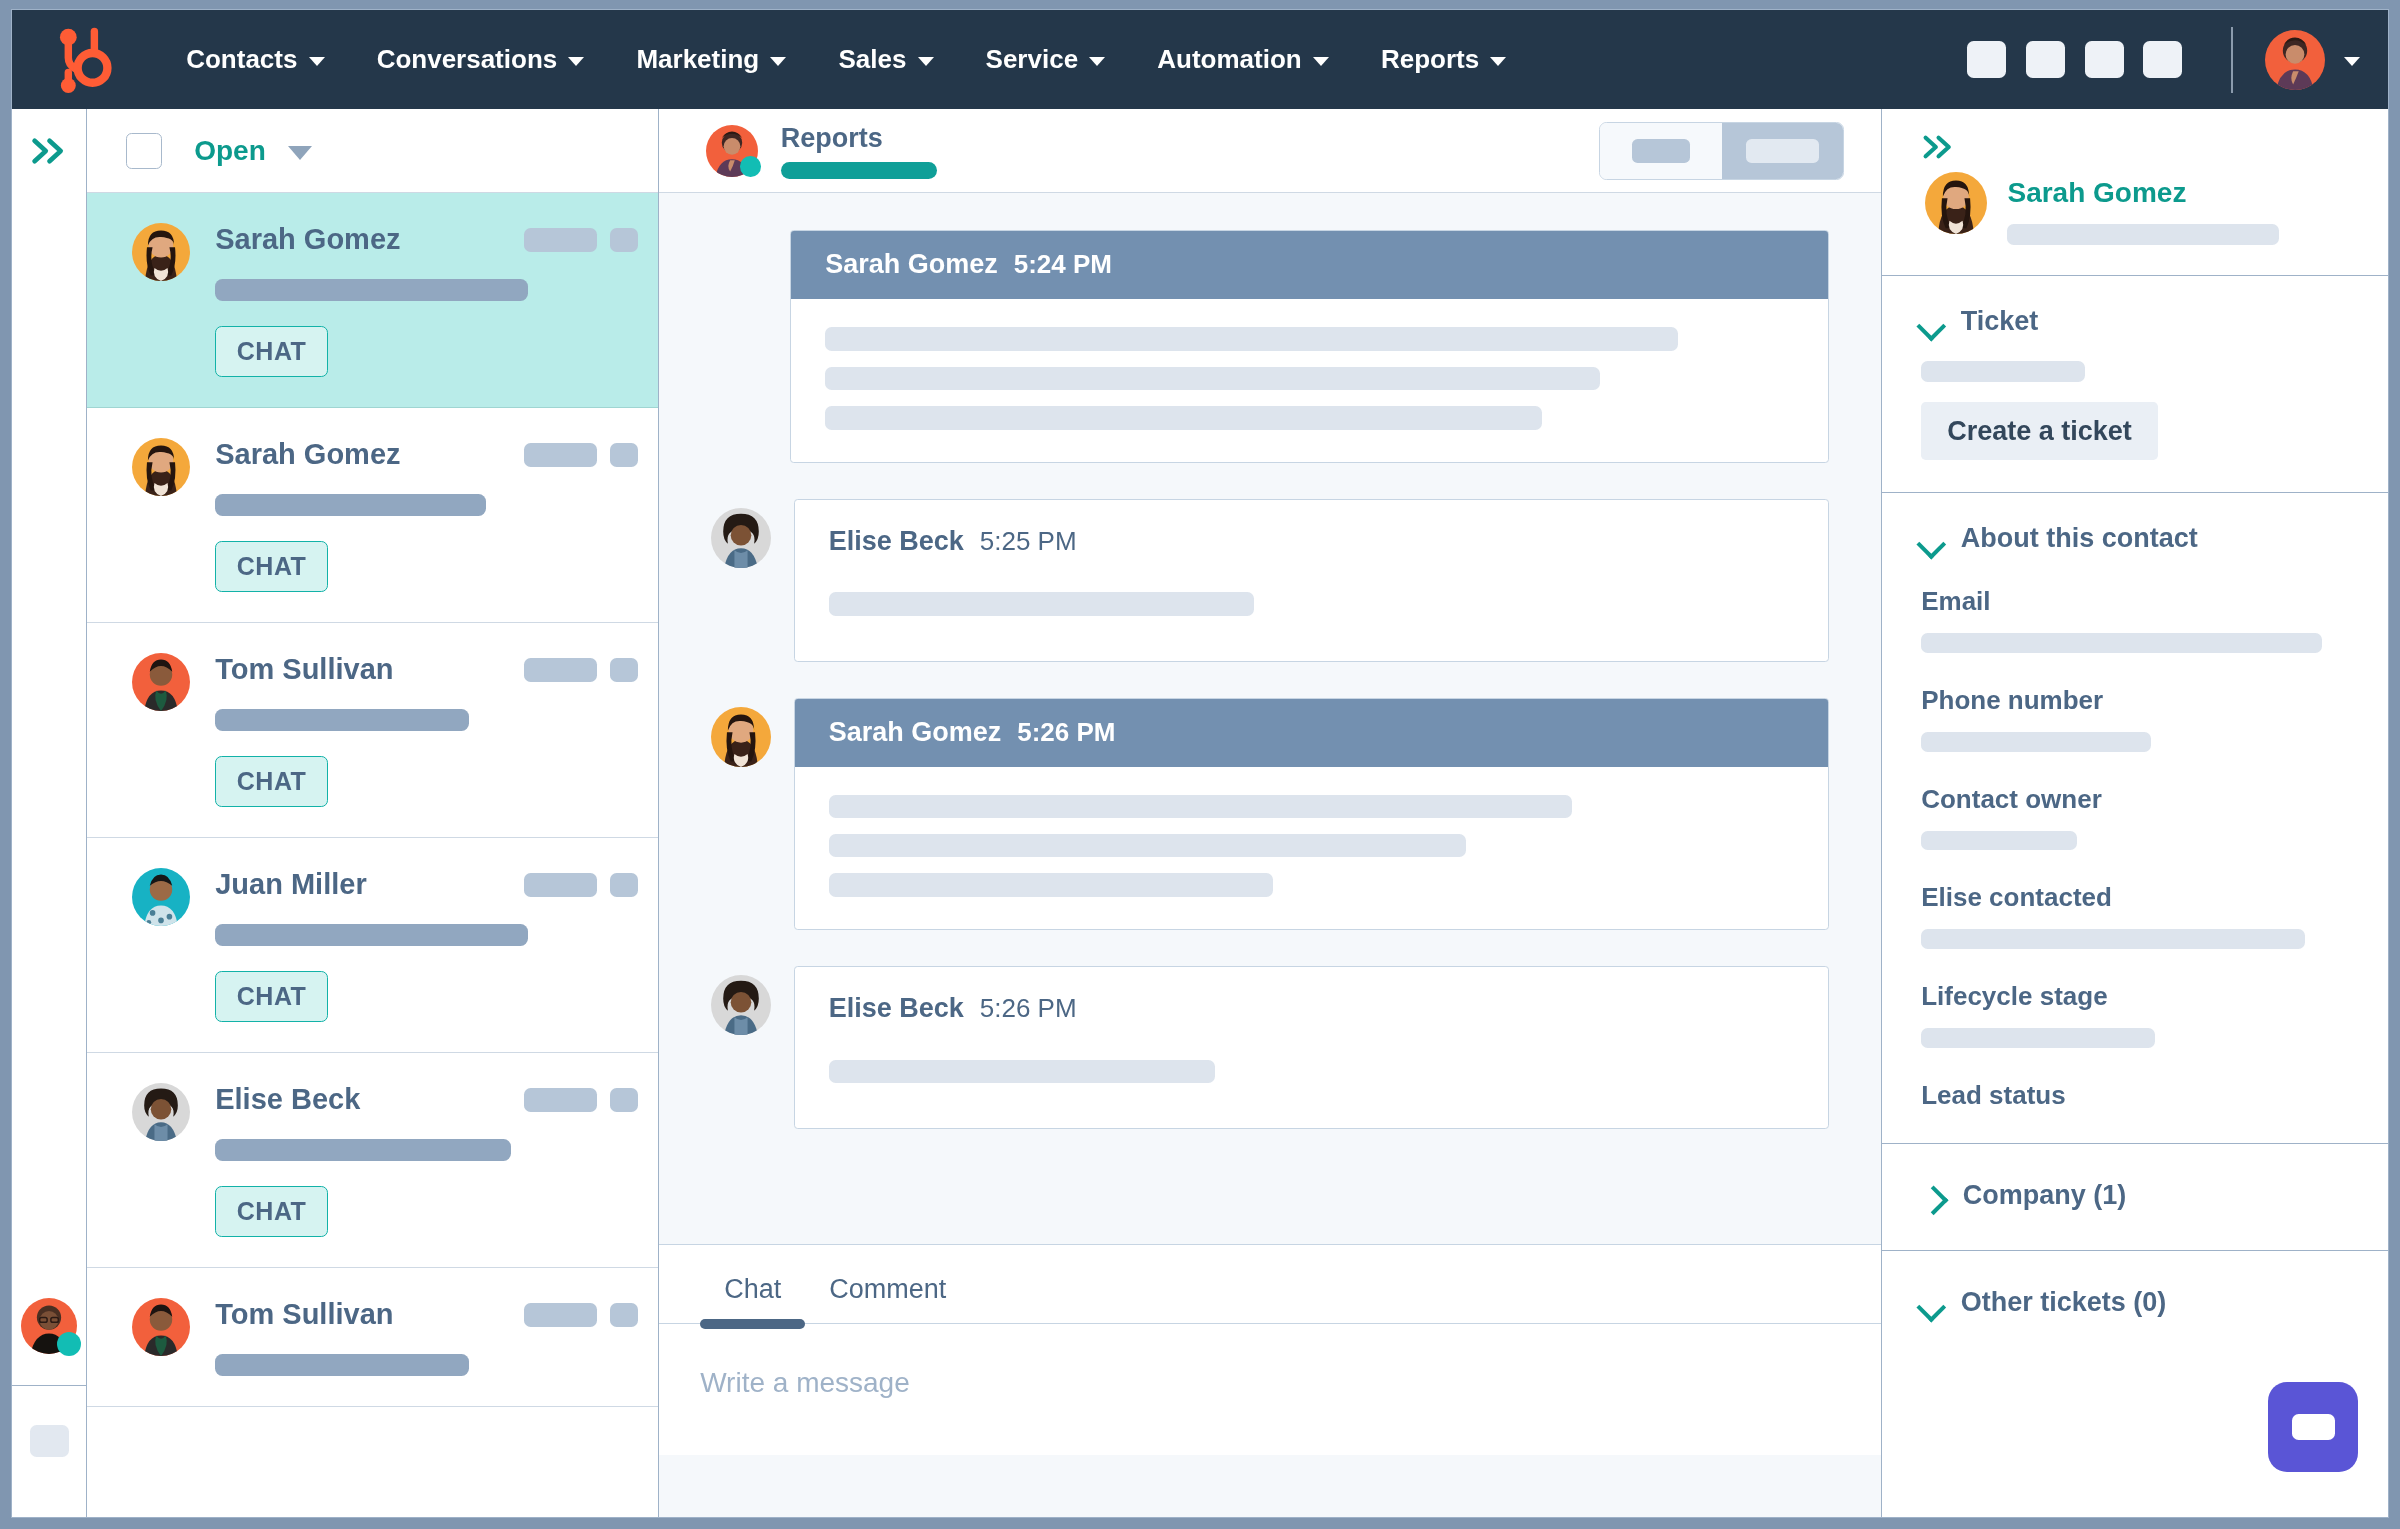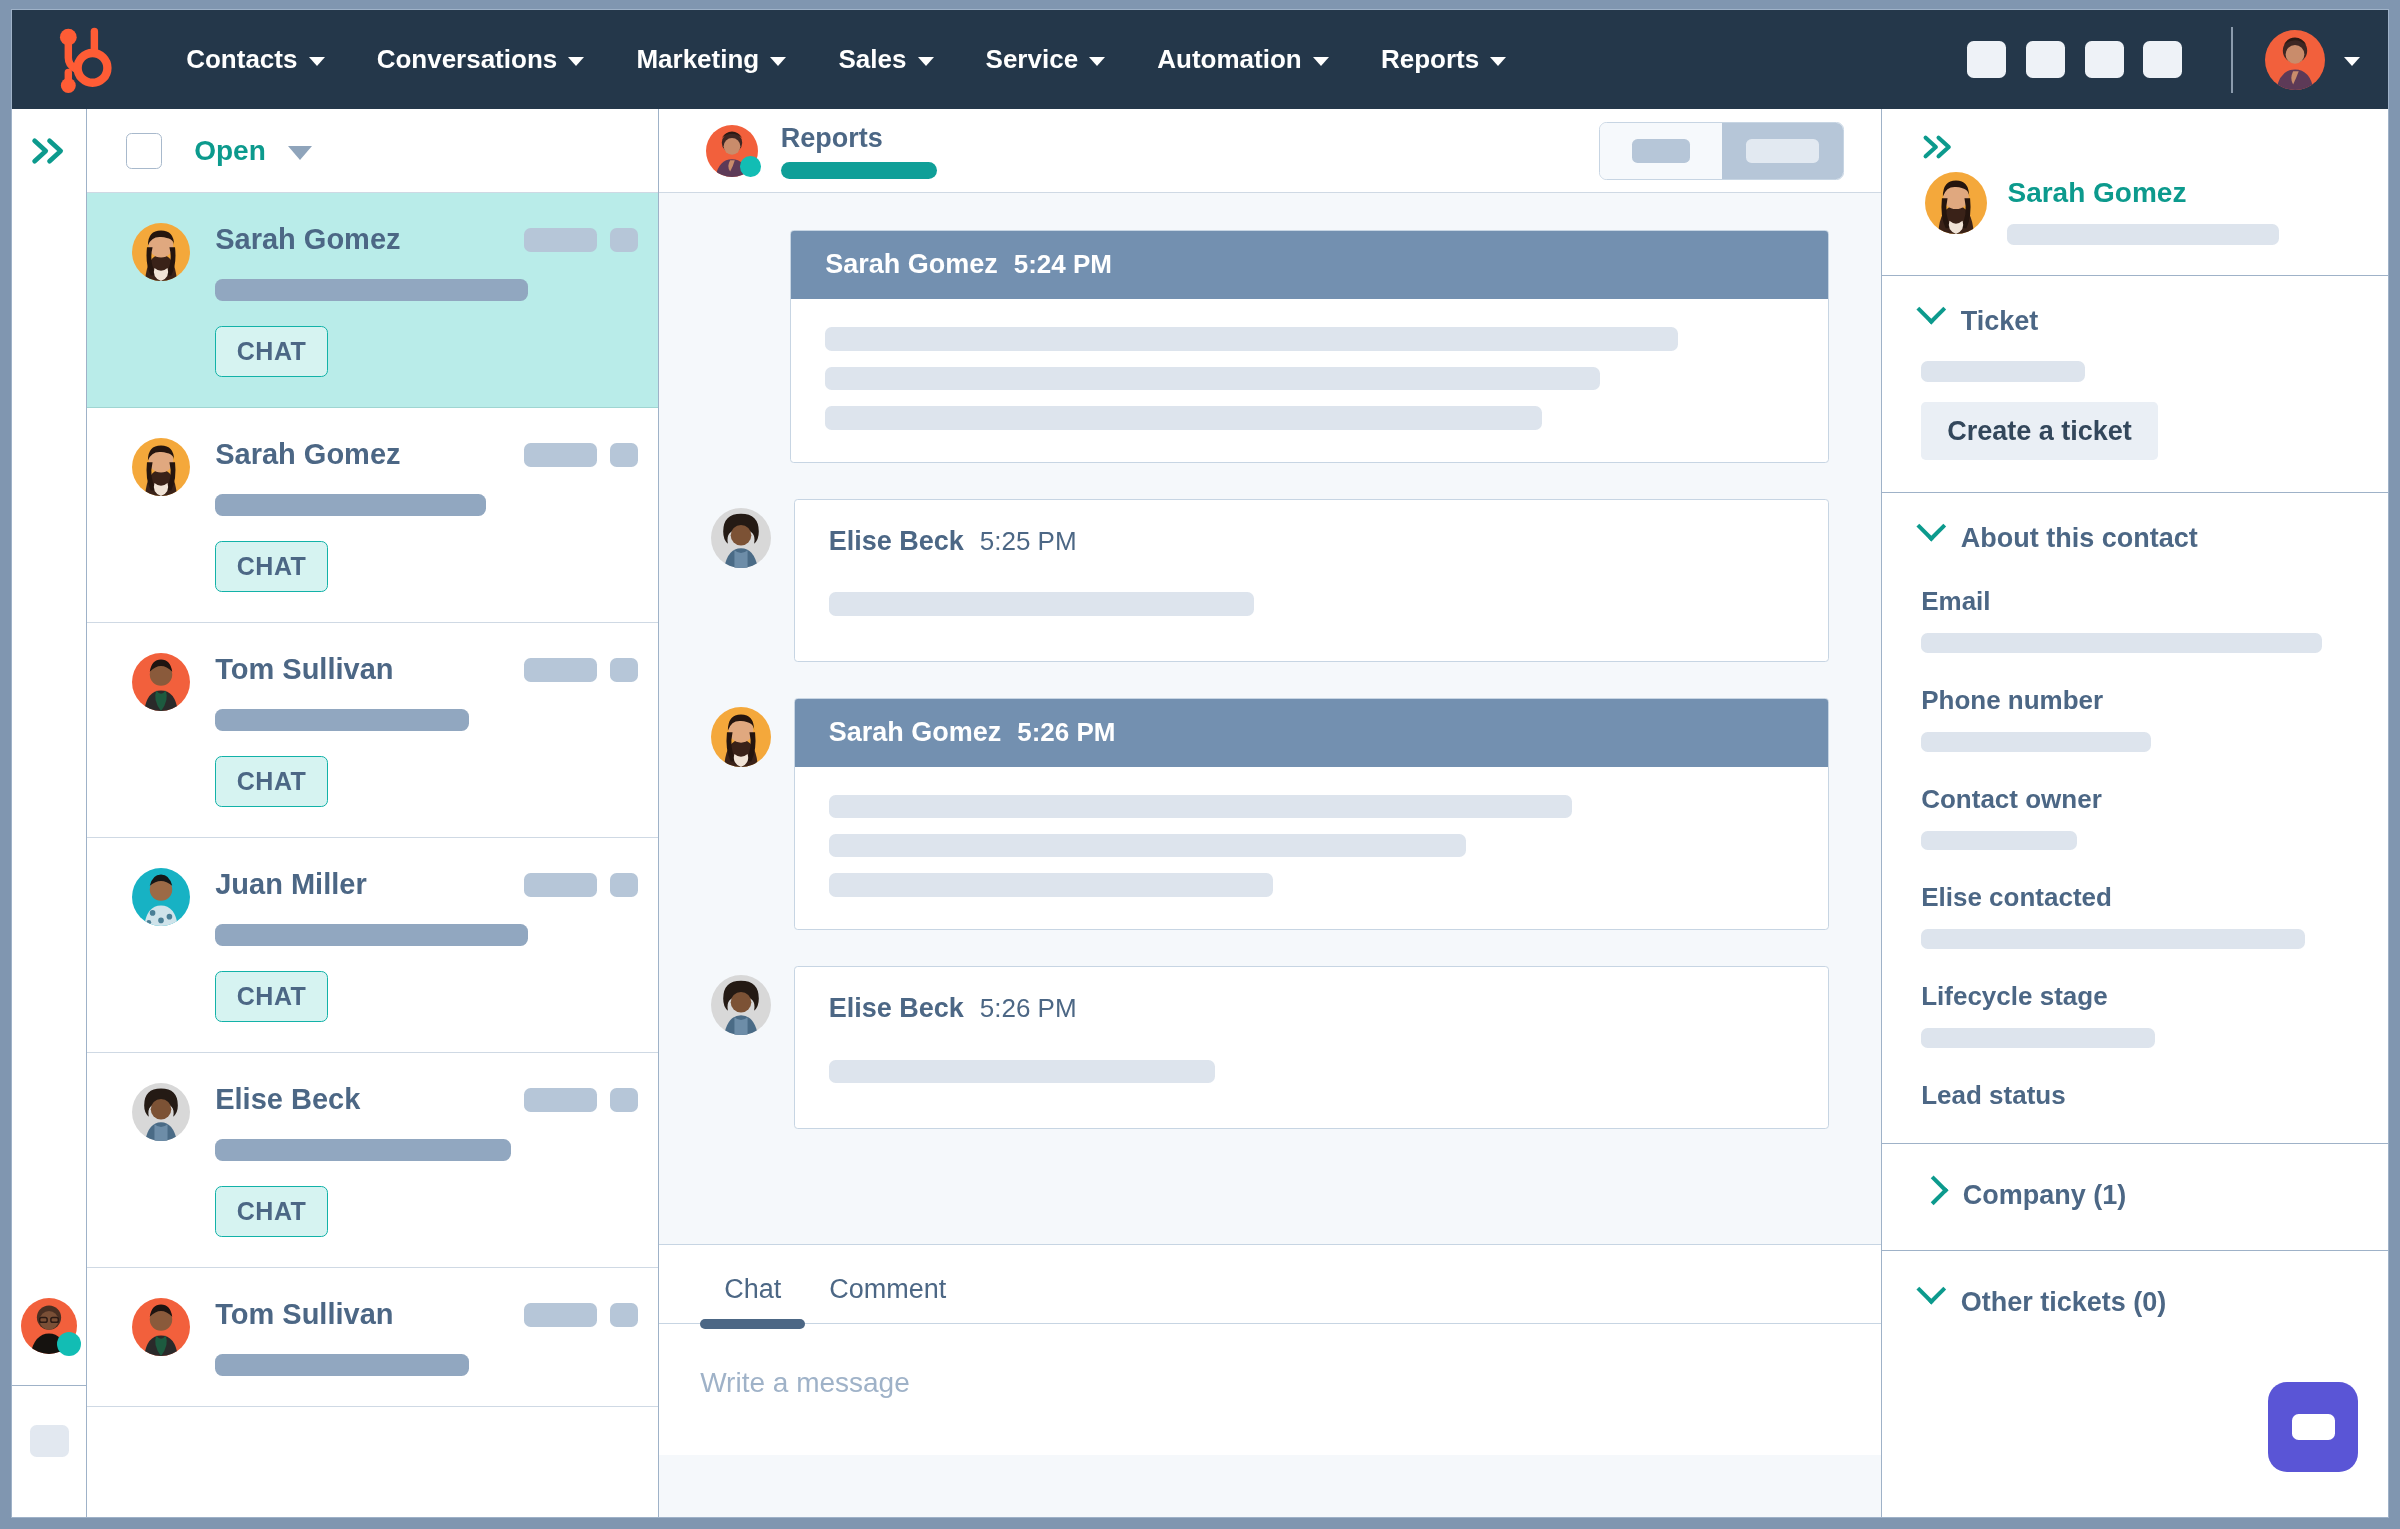--- a/index.html
+++ b/index.html
@@ -349,21 +349,21 @@
   .rp-contact-text { padding-top: 5.6px; }
   .rp-contact-name { color: #0c9a8d; font-size: 28px; font-weight: 700; }
   .rp-contact-bar {
     width: 272px; height: 20.6px;
     background: #dde4ed;
     border-radius: 6.6px;
     margin-top: 15px;
   }
 
   .rp-block { padding: 30px 39px 32px 39px; }
-  .rp-title-row { display: flex; align-items: flex-start; gap: 19px; cursor: pointer; }
+  .rp-title-row { display: flex; align-items: flex-end; gap: 19px; cursor: pointer; }
   .rp-title { font-size: 27px; font-weight: 700; color: #4c6785; }
   .rp-bar { background: #dde4ed; border-radius: 6.6px; height: 20.6px; }
   .ticket-bar { width: 164px; margin-top: 24px; }
   .create-ticket-btn {
     margin-top: 20.6px;
     display: inline-flex; align-items: center; justify-content: center;
     height: 58px;
     padding: 0 26px;
     background: #eaeff5;
     border-radius: 4.7px;

